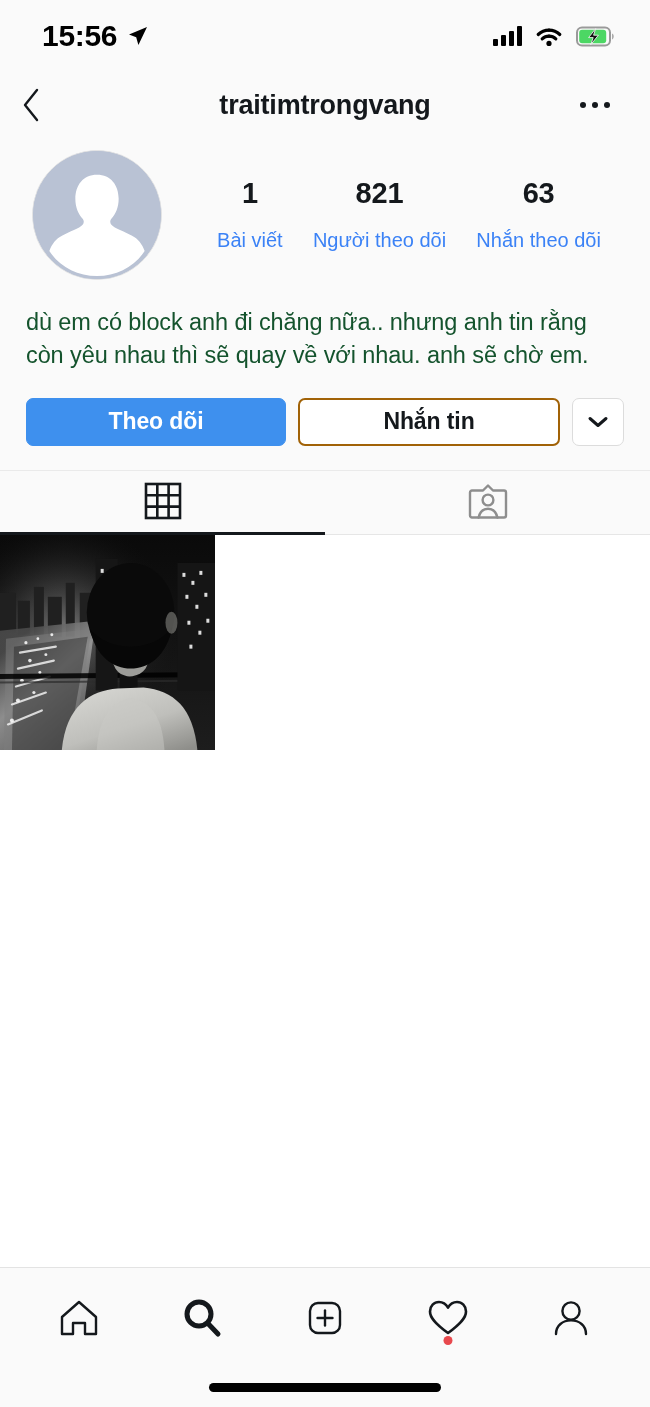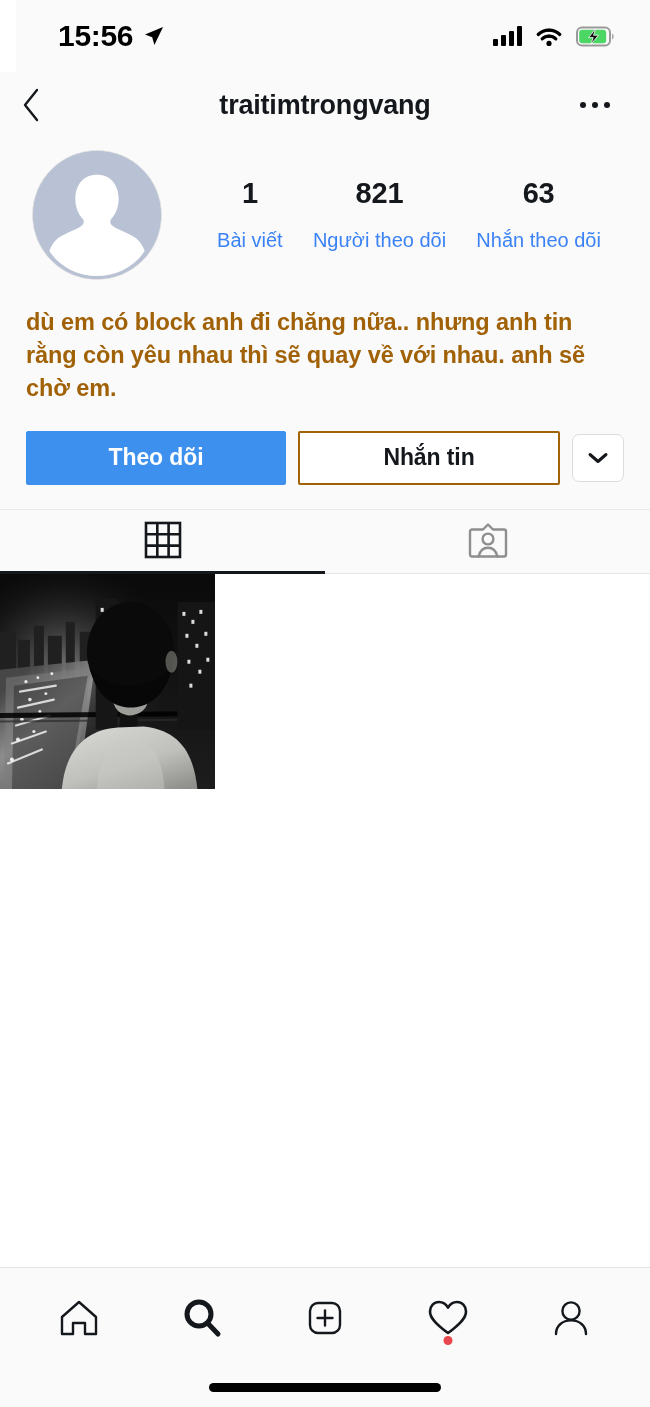--- a/index.html
+++ b/index.html
@@ -27,21 +27,20 @@
   
   .statusbar {
     height: 72px;
     background: #fafafa;
     display: flex;
     align-items: center;
     justify-content: space-between;
     padding: 0 34px 0 42px;
     box-sizing: border-box;
     flex: 0 0 auto;
-    margin-left: 16px;
   }
   .status-left {
     display: flex;
     align-items: center;
     gap: 9px;
   }
   .status-time {
     font-size: 30px;
     font-weight: 600;
     letter-spacing: -0.3px;
@@ -166,36 +165,35 @@
     color: #3b82f6;
     line-height: 1.35;
     margin-top: 16px;
     white-space: nowrap;
   }
 
   .bio {
     padding: 26px 26px 0 26px;
     font-size: 23.5px;
     line-height: 1.4;
-    color: #a16207;
+    color: #14532d;
     letter-spacing: -0.1px;
-    font-weight: bold;
   }
 
   
   .actions {
     display: flex;
     align-items: center;
     gap: 12px;
     padding: 26px 26px 24px 26px;
     box-sizing: border-box;
   }
   .btn {
-    height: 54px;
-    border-radius: 2px;
+    height: 48px;
+    border-radius: 7px;
     display: flex;
     align-items: center;
     justify-content: center;
     font-size: 23px;
     font-weight: 600;
     box-sizing: border-box;
     cursor: pointer;
     letter-spacing: -0.1px;
   }
   .btn-follow {

